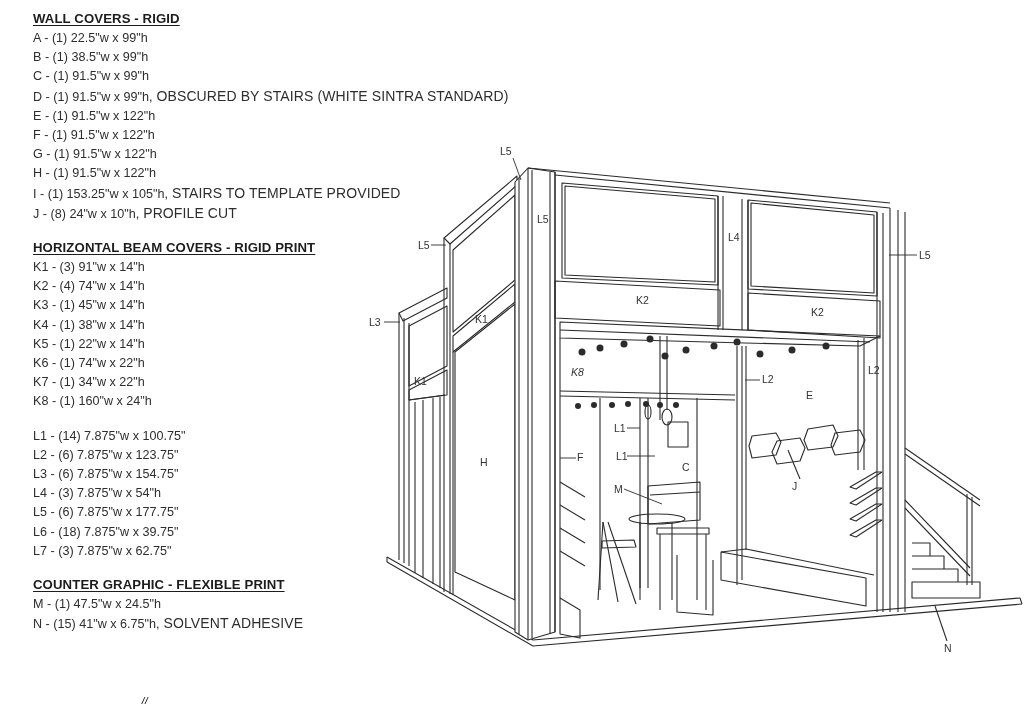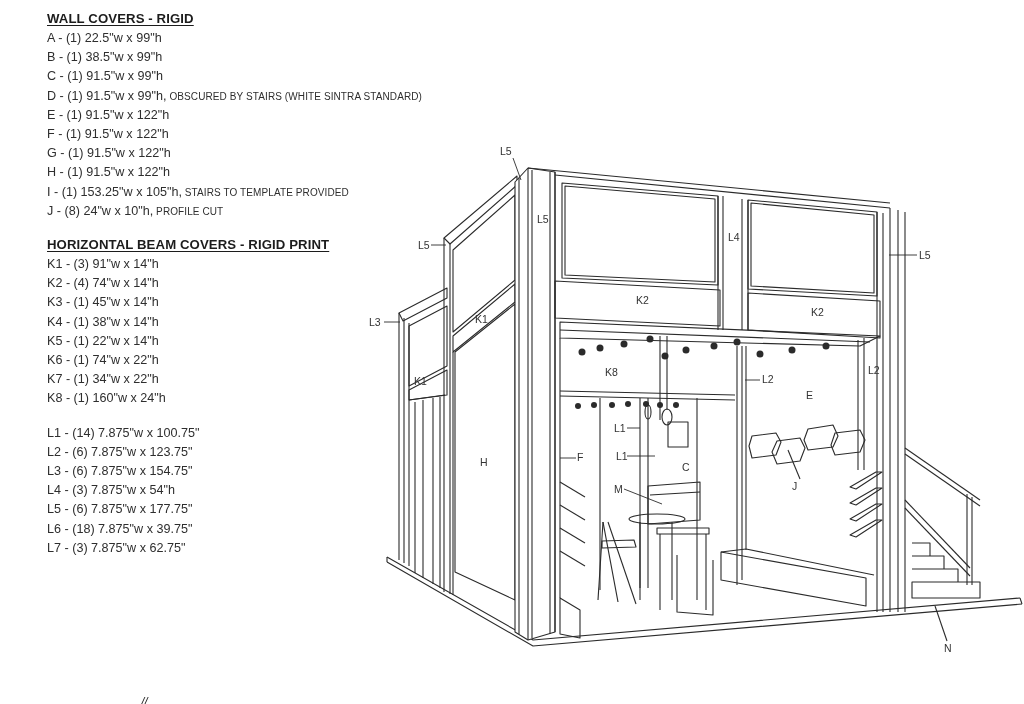--- a/index.html
+++ b/index.html
@@ -1,24 +1,24 @@
 <!DOCTYPE html>
 <html><head>
 <meta charset="utf-8">
 <style>
   html, body { margin: 0; padding: 0; background: #ffffff; }
   body { width: 1024px; height: 704px; position: relative; overflow: hidden;
          font-family: "Liberation Sans", sans-serif; color: #2a2a2a; }
   .specs { position: absolute; left: 33px; top: 10px; width: 420px; }
-  .section { margin-bottom: 15px; margin-left: 14px; }
+  .section { margin-bottom: 15px; }
   .section-title { font-weight: bold; font-size: 13.2px; text-decoration: underline;
                    text-underline-offset: 2px; letter-spacing: 0.1px; margin: 0 0 2px 0;
                    line-height: 17px; color: #1c1c1c; }
   .spec-line { font-size: 12.6px; line-height: 19.2px; white-space: nowrap; color: #2e2e2e; }
-  .spec-note { font-size: 10px; letter-spacing: 0.1px; }
+  .spec-note { font-size: 14px; letter-spacing: 0.1px; }
   .drawing { position: absolute; left: 0; top: 0; width: 1024px; height: 704px; }
   .drawing svg { position: absolute; left: 0; top: 0; }
   .lbl { position: absolute; font-size: 10.5px; color: #333; line-height: 11px; }
   .mark { position: absolute; left: 141px; top: 695px; font-size: 12px; font-style: italic; color:#222; }
 </style>
 </head>
 <body>
 
 <div class="specs">
   <div class="section">
@@ -50,20 +50,25 @@
   <div class="section">
     <div class="spec-line">L1 - (14) 7.875"w x 100.75"</div>
     <div class="spec-line">L2 - (6) 7.875"w x 123.75"</div>
     <div class="spec-line">L3 - (6) 7.875"w x 154.75"</div>
     <div class="spec-line">L4 - (3) 7.875"w x 54"h</div>
     <div class="spec-line">L5 - (6) 7.875"w x 177.75"</div>
     <div class="spec-line">L6 - (18) 7.875"w x 39.75"</div>
     <div class="spec-line">L7 - (3) 7.875"w x 62.75"</div>
   </div>
 
+  <div class="section">
+    <div class="section-title">COUNTER GRAPHIC - FLEXIBLE PRINT</div>
+    <div class="spec-line">M - (1) 47.5"w x 24.5"h</div>
+    <div class="spec-line"><span>N - (15) 41"w x 6.75"h,</span><span class="spec-note"> SOLVENT ADHESIVE</span></div>
+  </div>
 </div>
 
 <div class="drawing">
   <svg width="1024" height="704" viewBox="0 0 1024 704" fill="none" stroke="#2b2b2b" stroke-width="1.1" stroke-linejoin="round">
 
     <g>
       <polyline points="387,557 533,640 1020,598"></polyline>
       <polyline points="387,562 533,646 1022,604"></polyline>
       <line x1="387" y1="557" x2="387" y2="562"></line>
       <line x1="1020" y1="598" x2="1022" y2="604"></line>
@@ -243,21 +248,21 @@
   <span class="lbl" style="left:500px;top:146px;">L5</span>
   <span class="lbl" style="left:537px;top:214px;">L5</span>
   <span class="lbl" style="left:418px;top:240px;">L5</span>
   <span class="lbl" style="left:919px;top:250px;">L5</span>
   <span class="lbl" style="left:369px;top:317px;text-align:center;">L3</span>
   <span class="lbl" style="left:728px;top:232px;">L4</span>
   <span class="lbl" style="left:475px;top:314px;">K1</span>
   <span class="lbl" style="left:414px;top:376px;">K1</span>
   <span class="lbl" style="left:636px;top:295px;">K2</span>
   <span class="lbl" style="left:811px;top:307px;">K2</span>
-  <span class="lbl" style="left:605px;top:367px;">K8</span>
+  <span class="lbl" style="left:571px;top:367px;font-style:italic;">K8</span>
   <span class="lbl" style="left:762px;top:374px;">L2</span>
   <span class="lbl" style="left:868px;top:365px;">L2</span>
   <span class="lbl" style="left:806px;top:390px;">E</span>
   <span class="lbl" style="left:480px;top:457px;">H</span>
   <span class="lbl" style="left:577px;top:452px;">F</span>
   <span class="lbl" style="left:614px;top:423px;">L1</span>
   <span class="lbl" style="left:616px;top:451px;">L1</span>
   <span class="lbl" style="left:682px;top:462px;">C</span>
   <span class="lbl" style="left:614px;top:484px;">M</span>
   <span class="lbl" style="left:792px;top:481px;">J</span>

